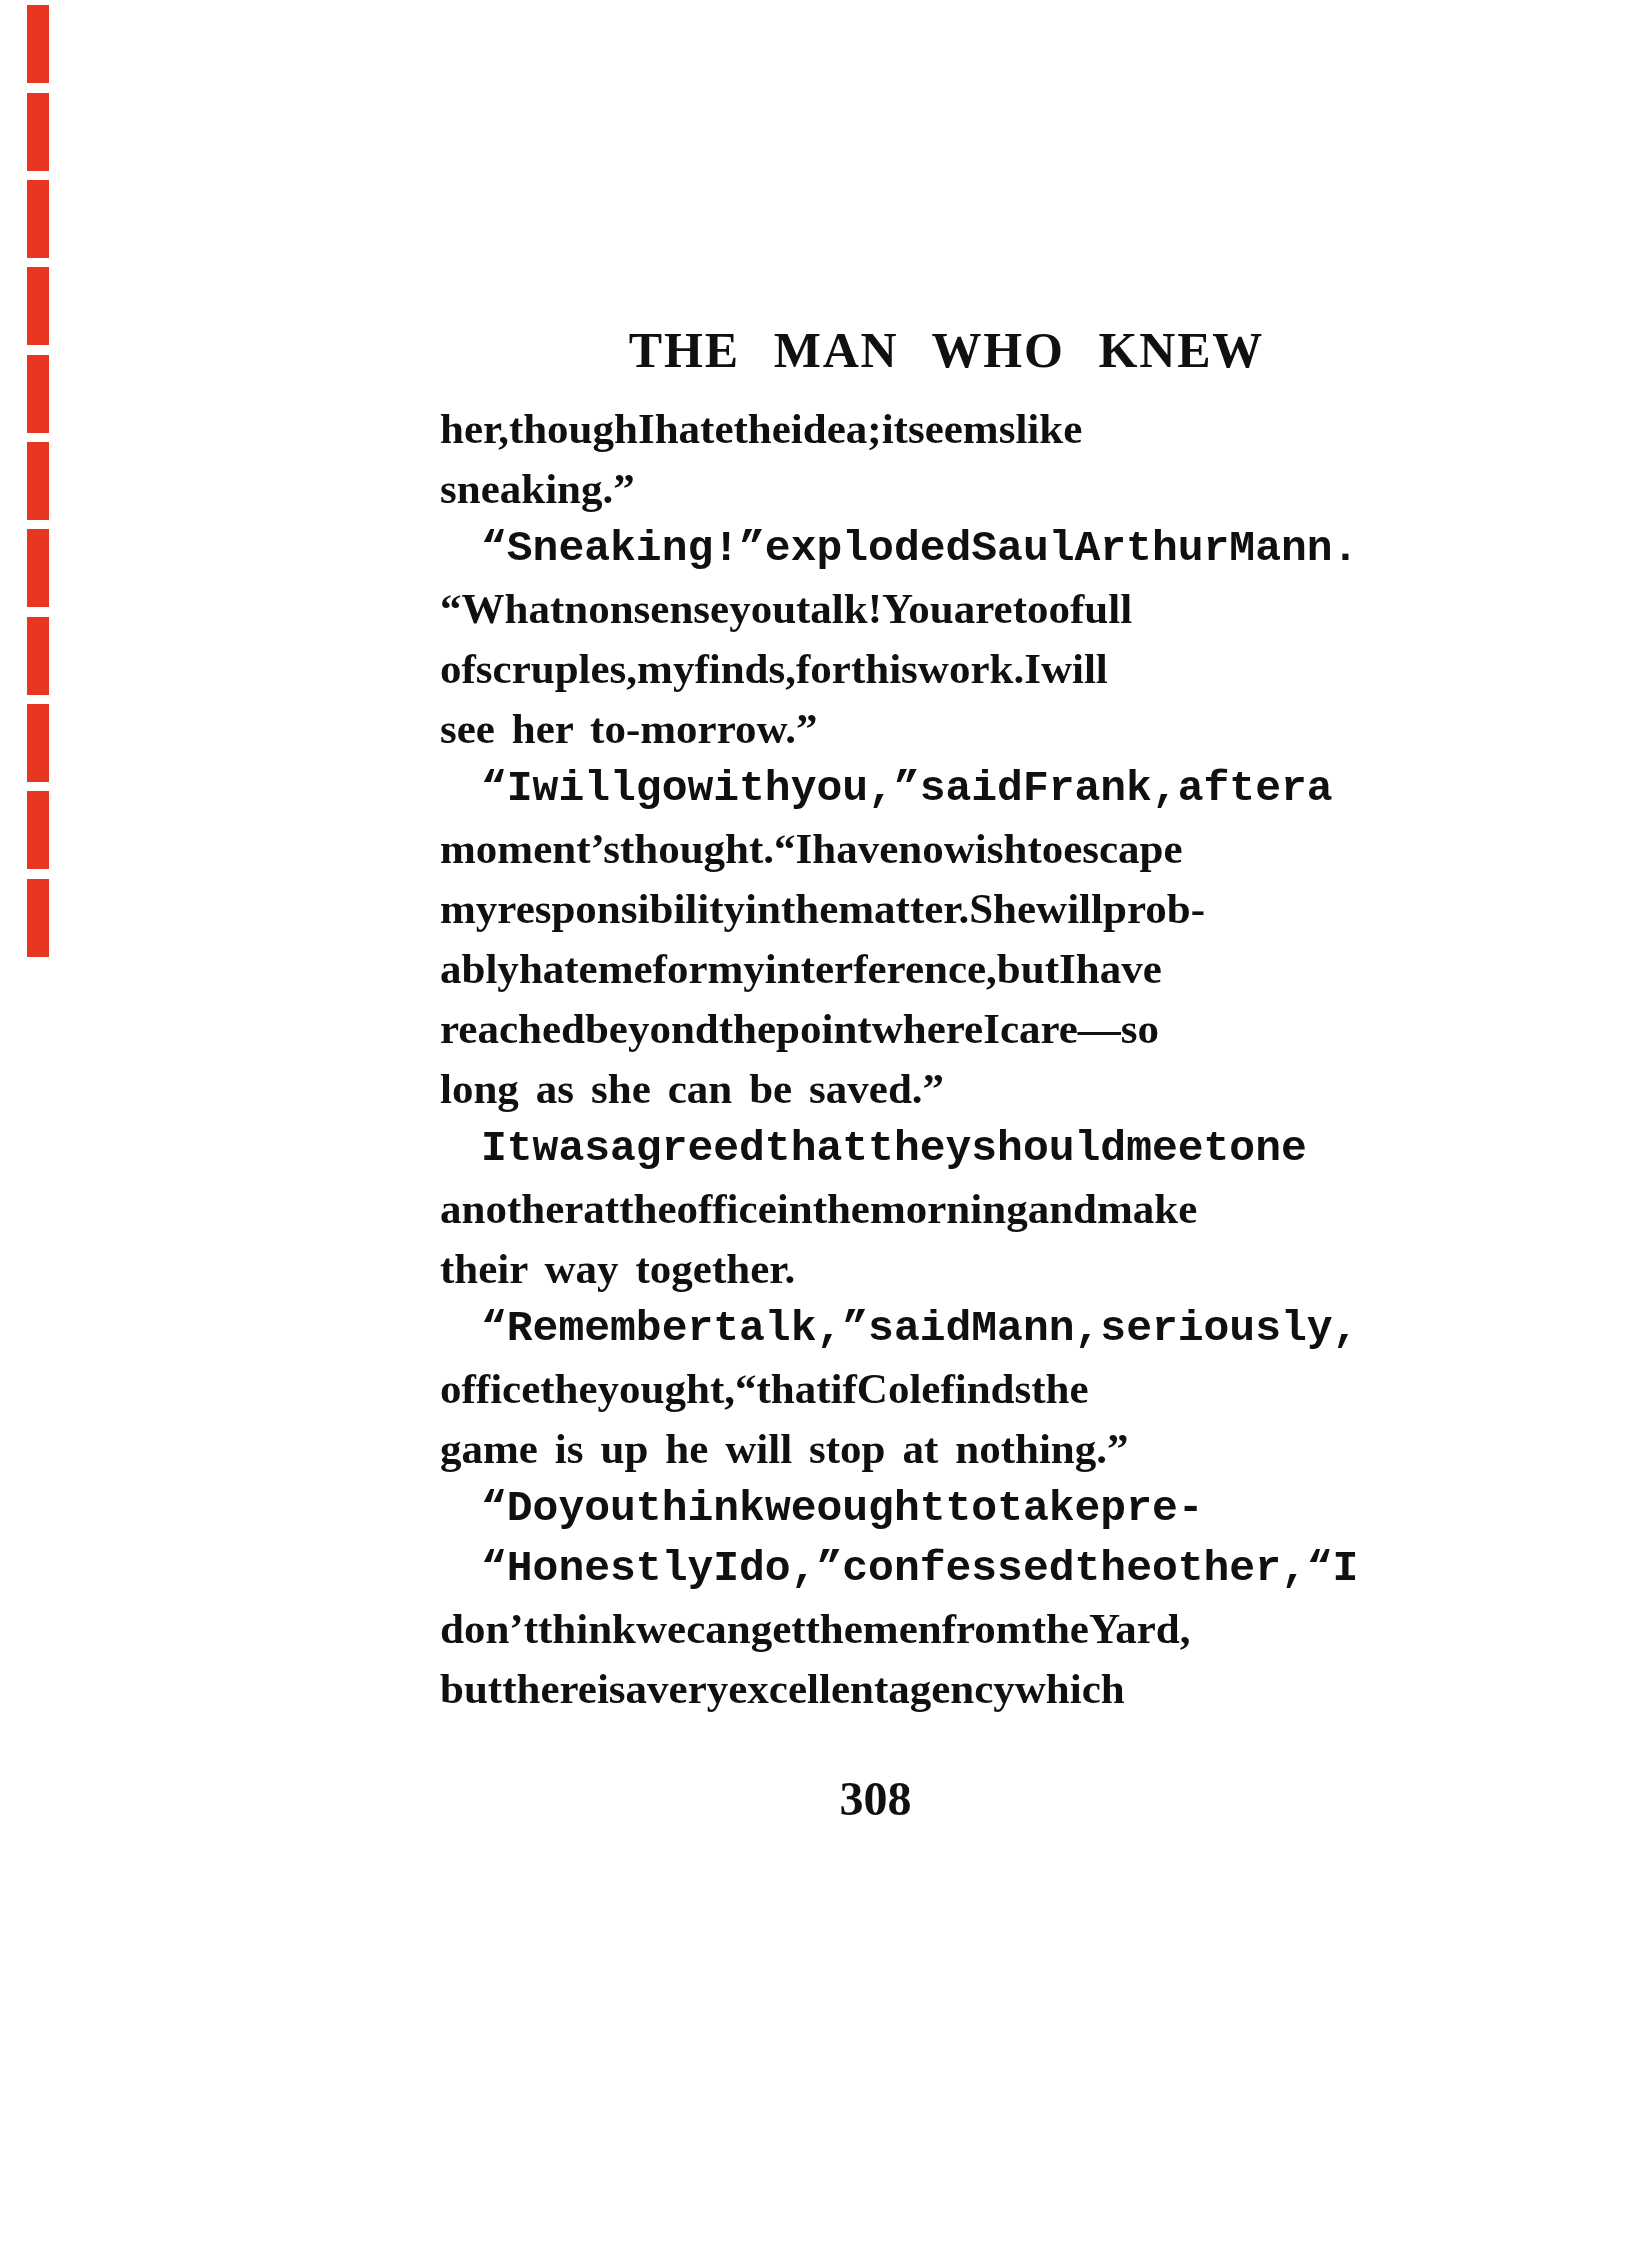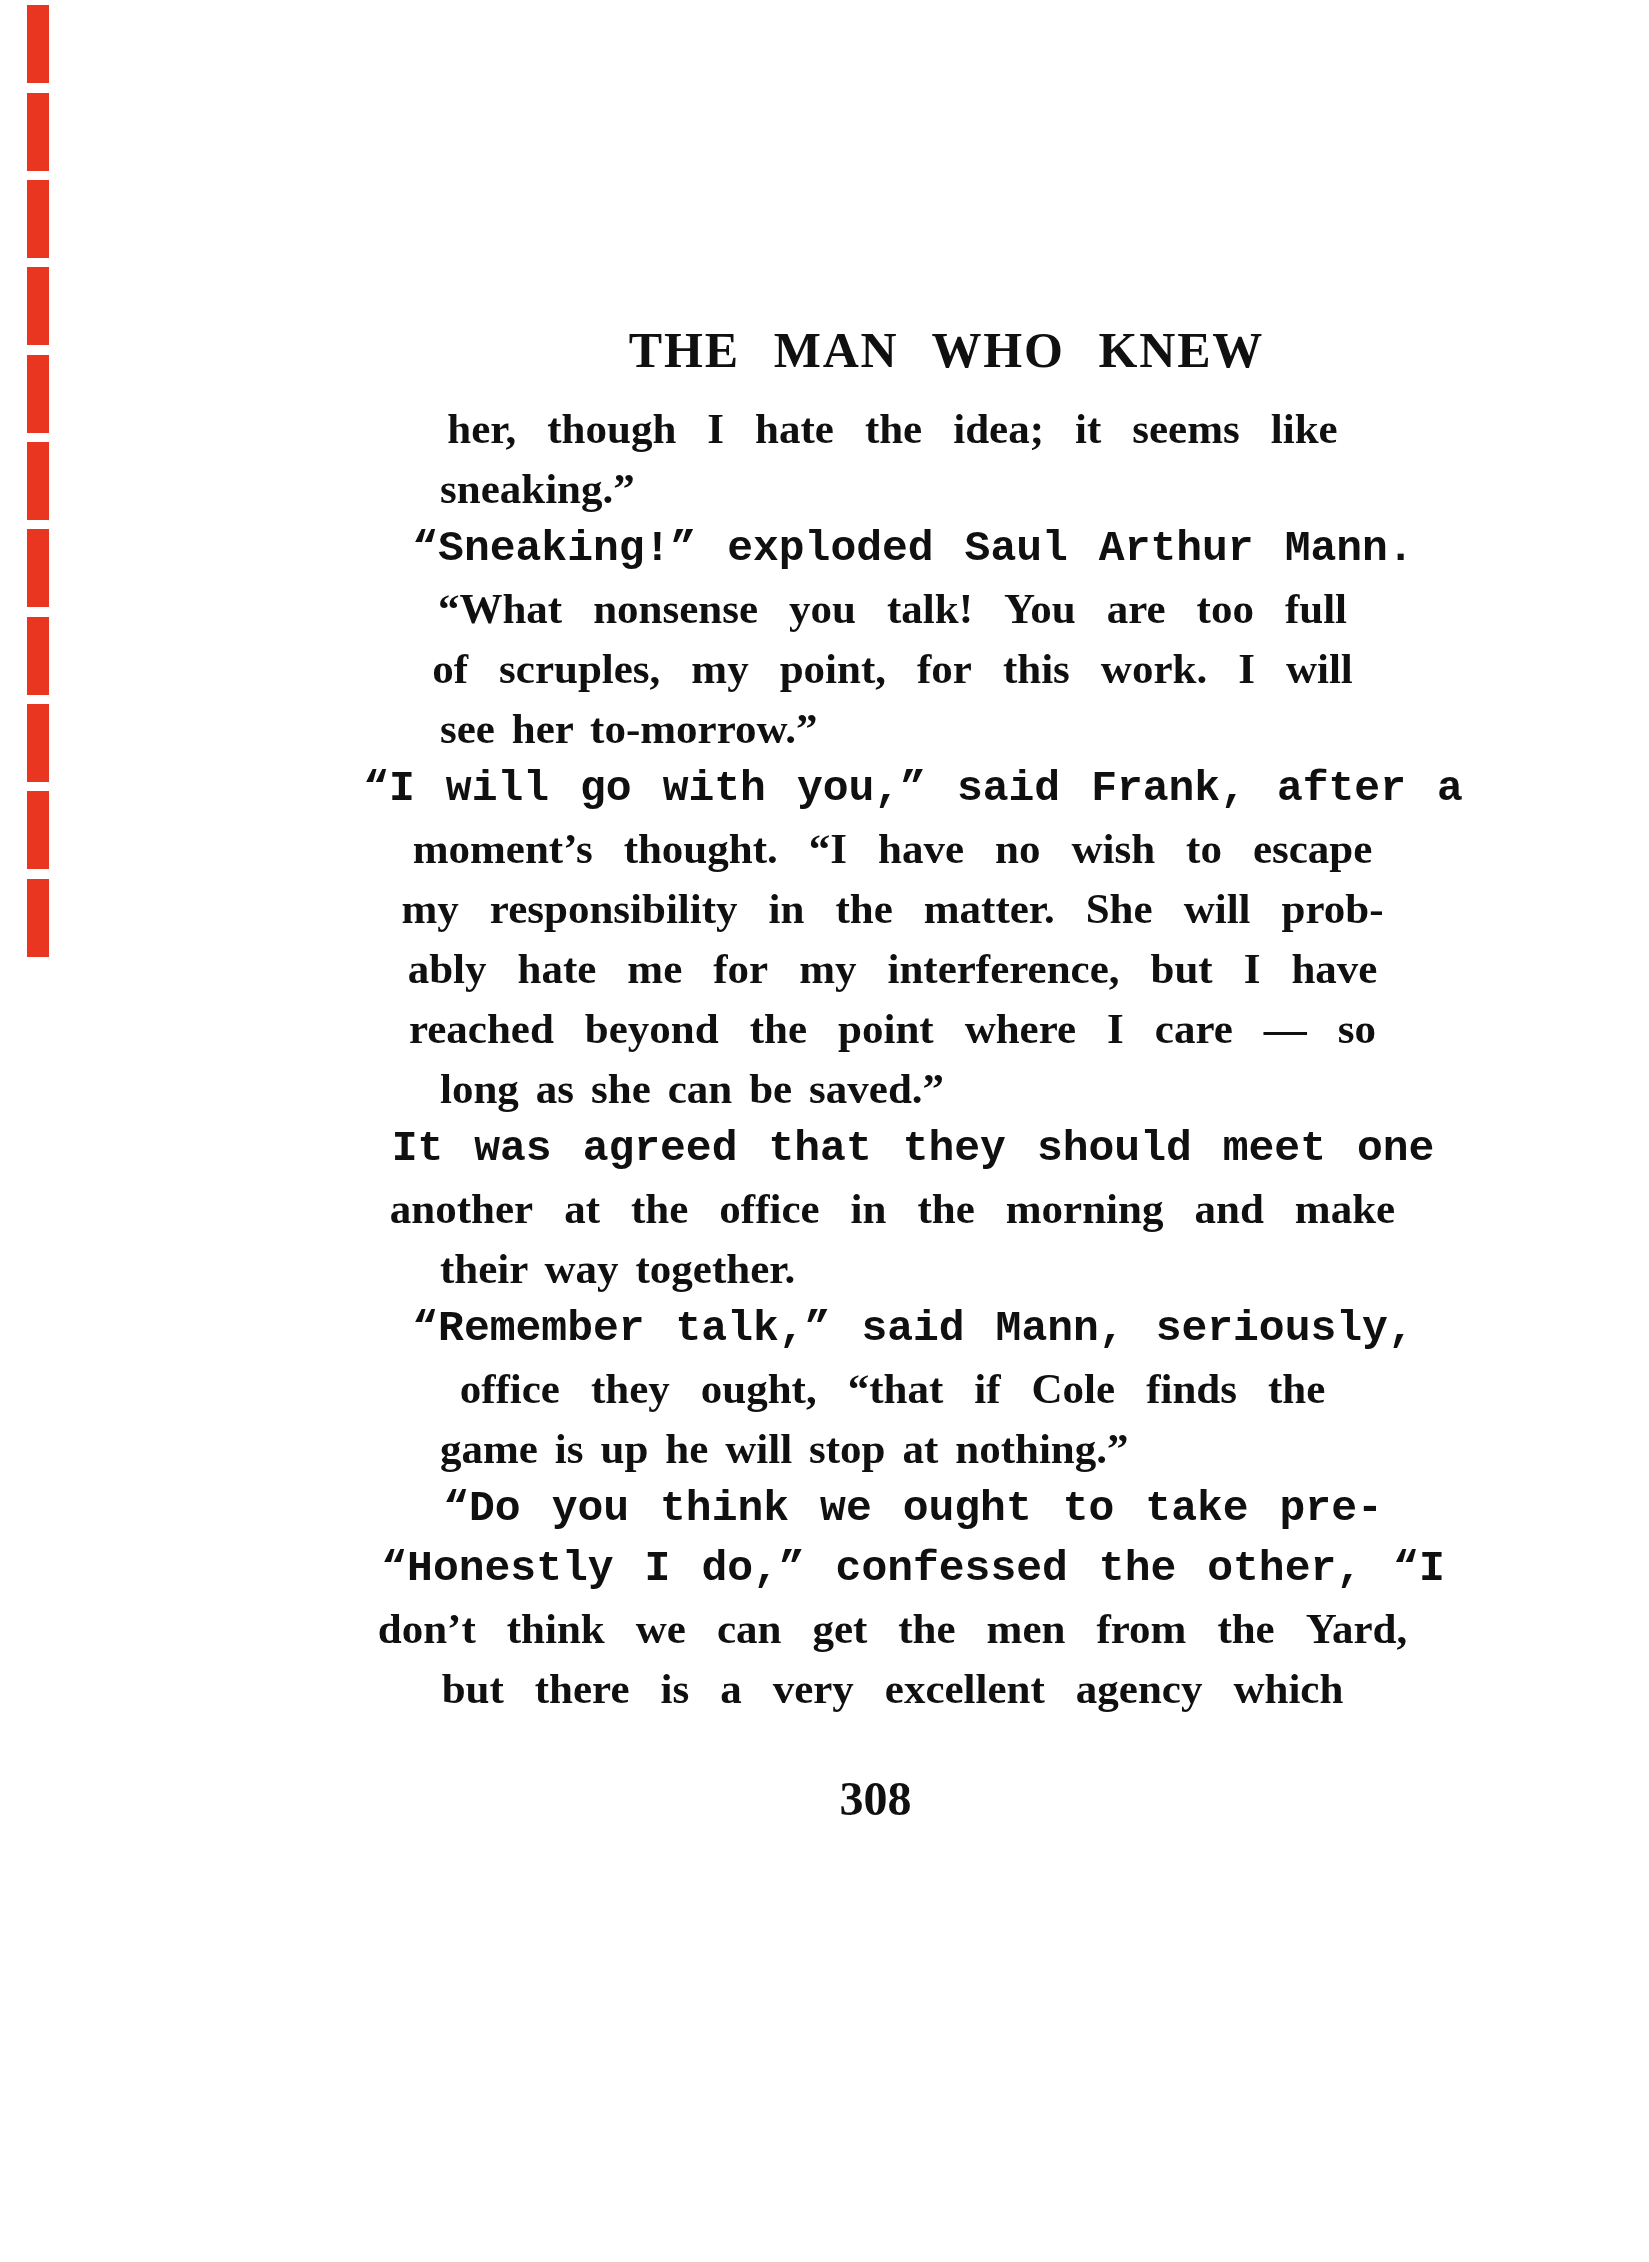--- a/index.html
+++ b/index.html
@@ -42,24 +42,23 @@
   .line {
     height: 60px;
     line-height: 60px;
     font-size: 43px;
     font-weight: 600;
     word-spacing: 6.2px;
     white-space: nowrap;
   }
   .line.justify {
     display: flex;
-    justify-content: center;
+    justify-content: flex-start;
     white-space: normal;
     word-spacing: 0;
-    gap: 31px;
   }
   .line.indent { padding-left: 41px; font-family: Liberation Mono, monospace; }
   .line.justify span { flex: 0 0 auto; }
 
   .page-number {
     position: absolute;
     left: 423px;
     top: 1772px;
     width: 905px;
     text-align: center;
@@ -116,21 +115,21 @@
         <span>talk!</span>
         <span>You</span>
         <span>are</span>
         <span>too</span>
         <span>full</span>
       </div>
       <div class="line justify">
         <span>of</span>
         <span>scruples,</span>
         <span>my</span>
-        <span>point,</span>
+        <span>finds,</span>
         <span>for</span>
         <span>this</span>
         <span>work.</span>
         <span>I</span>
         <span>will</span>
       </div>
       <div class="line">see her to-morrow.”</div>
       <div class="line justify indent">
         <span>“I</span>
         <span>will</span>

